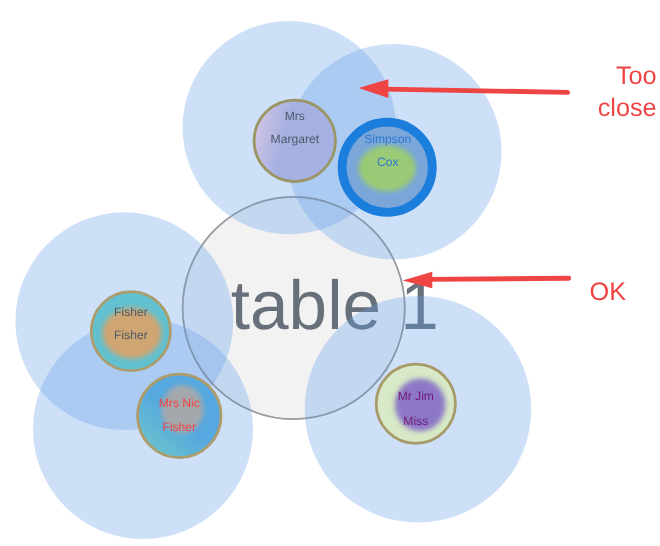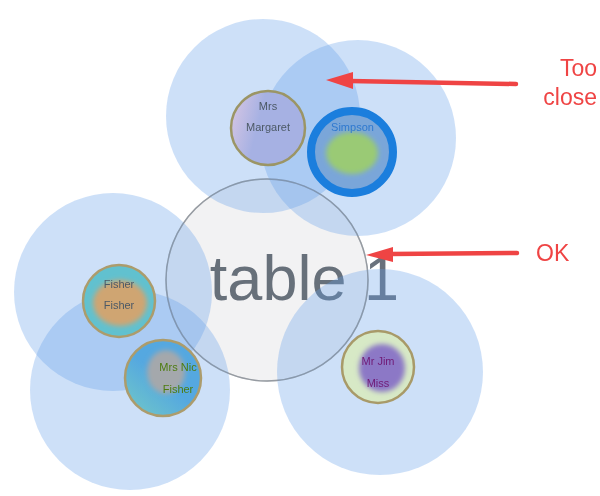--- a/index.html
+++ b/index.html
@@ -21,29 +21,29 @@
   .guest-label{
     position:absolute;z-index:3;
     text-align:center;
     font-size:11px;line-height:21px;
     color:#4c5966;
   }
   .guest-label div{white-space:nowrap;}
   #label-anne{left:223px;top:96px;width:90px;}
   #label-margaret{left:302px;top:117px;width:101px;color:#2f79cf;}
   #label-adrian{left:74px;top:274px;width:90px;}
-  #label-nic{left:128px;top:356px;width:100px;line-height:22px;color:#4d7c0f;}
+  #label-nic{left:113px;top:356px;width:100px;line-height:22px;color:#ef4444;}
   #label-jim{left:328px;top:350px;width:100px;line-height:22px;color:#701a75;}
   .annotation-label{
     position:absolute;z-index:4;
     font-size:23px;line-height:29px;font-weight:400;
     color:#ef4444;
   }
   #label-tooclose{left:531px;top:54px;width:66px;text-align:right;}
-  #label-ok{left:536px;top:239px;width:50px;}
+  #label-ok{left:536px;top:251px;width:50px;}
 </style>
 </head>
 <body>
 
 <svg id="svg-base" class="layer" width="600" height="496" viewBox="0 0 600 496">
   <circle cx="267" cy="280" r="101" stroke-width="1.5" stroke="#aaaeb4" fill="#f2f2f3"></circle>
 </svg>
 
 <div id="table-label">table 1</div>
 
@@ -97,20 +97,21 @@
     <polygon points="366,255 393,247 393,262" stroke="none" fill="#ef4444"></polygon>
   </g>
 </svg>
 
 <div id="label-anne" class="guest-label">
   <div>Mrs</div>
   <div>Margaret</div>
 </div>
 <div id="label-margaret" class="guest-label">
   <div>Simpson</div>
+  <div>Cox</div>
 </div>
 <div id="label-adrian" class="guest-label">
   <div>Fisher</div>
   <div>Fisher</div>
 </div>
 <div id="label-nic" class="guest-label">
   <div>Mrs Nic</div>
   <div>Fisher</div>
 </div>
 <div id="label-jim" class="guest-label">

